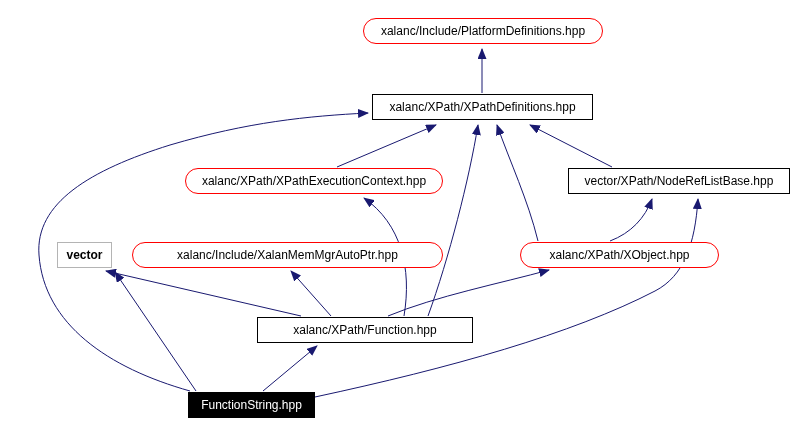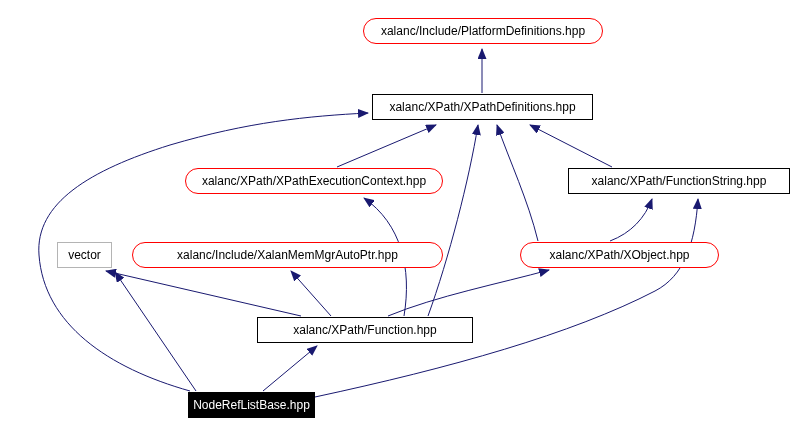--- a/index.html
+++ b/index.html
@@ -14,21 +14,21 @@
   .edge{fill:none;stroke:var(--edge);stroke-width:1;}
   #arrowhead path{fill:var(--edge);stroke:none;}
   .node{
     position:absolute;box-sizing:border-box;height:26px;
     background:var(--node_bg);border:1px solid var(--black_border);
     font-size:12px;line-height:24px;text-align:center;color:#000;
     white-space:nowrap;overflow:hidden;
   }
   .node.red{border-color:var(--red_border);border-radius:13px;}
   .node.black{border-color:var(--black_border);}
-  .node.gray{border-color:var(--gray_border);}
+  .node.gray{border-color:var(--gray_border);font-weight:bold;}
   .node.root{background:var(--root_bg);color:var(--root_text);border-color:var(--black_border);}
 </style>
 </head>
 <body>
 
 <div class="stage">
 
   <svg width="798" height="435" viewBox="0 0 798 435">
     <defs>
       <marker id="arrowhead" viewBox="0 0 11 9" refX="10" refY="4.5" markerWidth="11" markerHeight="9" orient="auto" markerUnits="userSpaceOnUse">
@@ -47,20 +47,20 @@
     <path class="edge" marker-end="url(#arrowhead)" d="M388,316 C436,296 502,283 549,270"></path>
     <path class="edge" marker-end="url(#arrowhead)" d="M263,391 L317,346"></path>
     <path class="edge" marker-end="url(#arrowhead)" d="M196,391 L115,272"></path>
     <path class="edge" marker-end="url(#arrowhead)" d="M190,391 C108,368 44,324 39,255 C35,203 90,170 170,145 C248,122 308,116 368,113"></path>
     <path class="edge" marker-end="url(#arrowhead)" d="M315,397 C450,368 572,334 655,291 C684,276 695,244 698,199"></path>
   </svg>
 
   <div class="node red" style="left:363px;top:18px;width:240px;"><span>xalanc/Include/PlatformDefinitions.hpp</span></div>
   <div class="node black" style="left:372px;top:94px;width:221px;"><span>xalanc/XPath/XPathDefinitions.hpp</span></div>
   <div class="node red" style="left:185px;top:168px;width:258px;"><span>xalanc/XPath/XPathExecutionContext.hpp</span></div>
-  <div class="node black" style="left:568px;top:168px;width:222px;"><span>xalanc/XPath/FunctionString.hpp</span></div>
+  <div class="node black" style="left:568px;top:168px;width:222px;"><span>vector/XPath/NodeRefListBase.hpp</span></div>
   <div class="node gray" style="left:57px;top:242px;width:55px;"><span>vector</span></div>
   <div class="node red" style="left:132px;top:242px;width:311px;"><span>xalanc/Include/XalanMemMgrAutoPtr.hpp</span></div>
   <div class="node red" style="left:520px;top:242px;width:199px;"><span>xalanc/XPath/XObject.hpp</span></div>
   <div class="node black" style="left:257px;top:317px;width:216px;"><span>xalanc/XPath/Function.hpp</span></div>
-  <div class="node root" style="left:188px;top:392px;width:127px;"><span>NodeRefListBase.hpp</span></div>
+  <div class="node root" style="left:188px;top:392px;width:127px;"><span>FunctionString.hpp</span></div>
 
 </div>
 
 </body></html>

